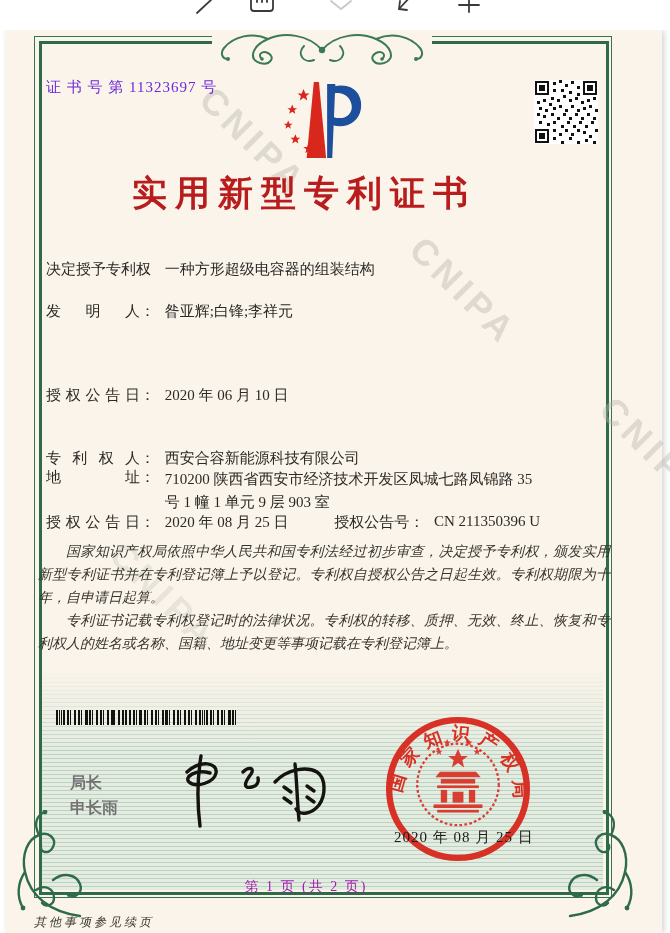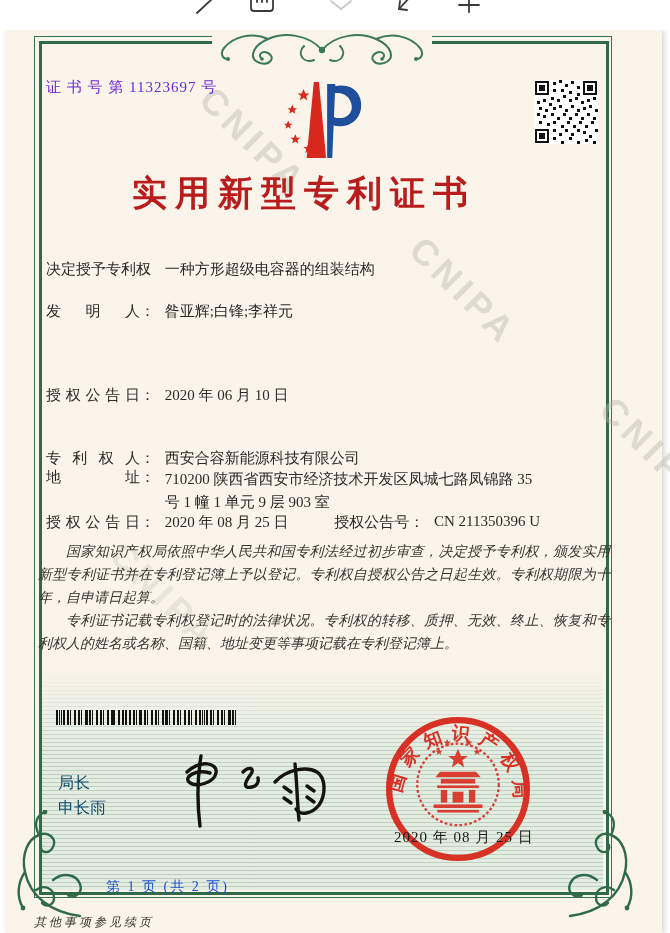--- a/index.html
+++ b/index.html
@@ -53,31 +53,31 @@
     font-family:"Liberation Serif",serif;font-style:italic;font-size:14px;
     line-height:23px;color:#36342e;text-align:justify;
   }
   .paras p{margin:0;text-indent:2em;}
   .barcode{
     position:absolute;left:50px;top:680px;width:182px;height:15px;z-index:4;
     background:
       repeating-linear-gradient(90deg,#14120f 0 2px,transparent 2px 3px,#14120f 3px 4px,transparent 4px 7px,#14120f 7px 9px,transparent 9px 11px),
       repeating-linear-gradient(90deg,transparent 0 5px,#14120f 5px 6px,transparent 6px 13px);
   }
-  .signer{position:absolute;left:52px;top:740px;z-index:4;color:#0c4a6e;
-    font-family:"Liberation Sans",sans-serif;font-size:16px;font-weight:normal;line-height:25px;}
+  .signer{position:absolute;left:64px;top:740px;z-index:4;color:#737373;
+    font-family:"Liberation Sans",sans-serif;font-size:16px;font-weight:bold;line-height:25px;}
   .signature{position:absolute;left:165px;top:712px;z-index:5;}
   .seal{position:absolute;left:375px;top:682px;width:154px;height:154px;z-index:4;opacity:.95;}
   .seal-date{
     position:absolute;left:388px;top:798px;width:170px;z-index:6;
     font-family:"Liberation Serif",serif;font-size:15px;color:#1c1b18;letter-spacing:1px;white-space:nowrap;
   }
   .page-info{
-    position:absolute;left:100px;top:848px;width:400px;z-index:4;
-    font-family:"Liberation Serif",serif;font-size:14px;color:#1d4ed8;letter-spacing:2px;
+    position:absolute;left:100px;top:848px;width:400px;z-index:4;text-align:center;
+    font-family:"Liberation Serif",serif;font-size:14px;color:#a21caf;letter-spacing:2px;
   }
   .cont-note{
     position:absolute;left:28px;top:884px;width:576px;z-index:4;
     font-family:"Liberation Serif",serif;font-style:italic;font-size:12px;color:#3a3832;letter-spacing:3px;
   }
 </style>
 </head>
 <body>
 
 <svg id="toolbar" viewBox="0 0 670 30">

